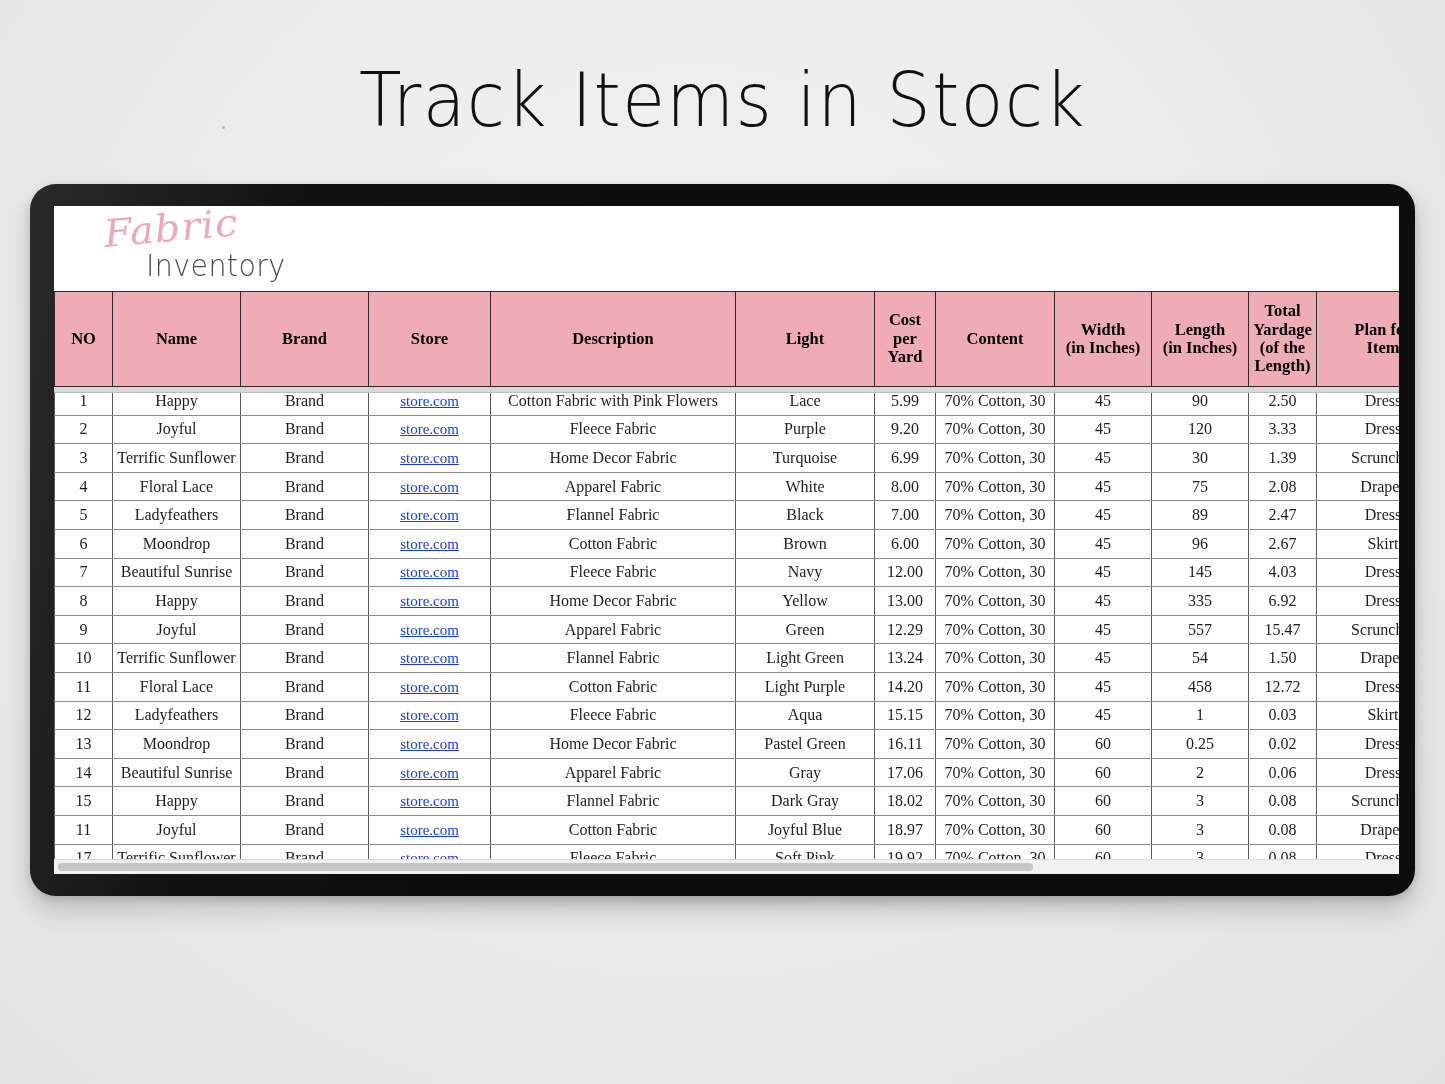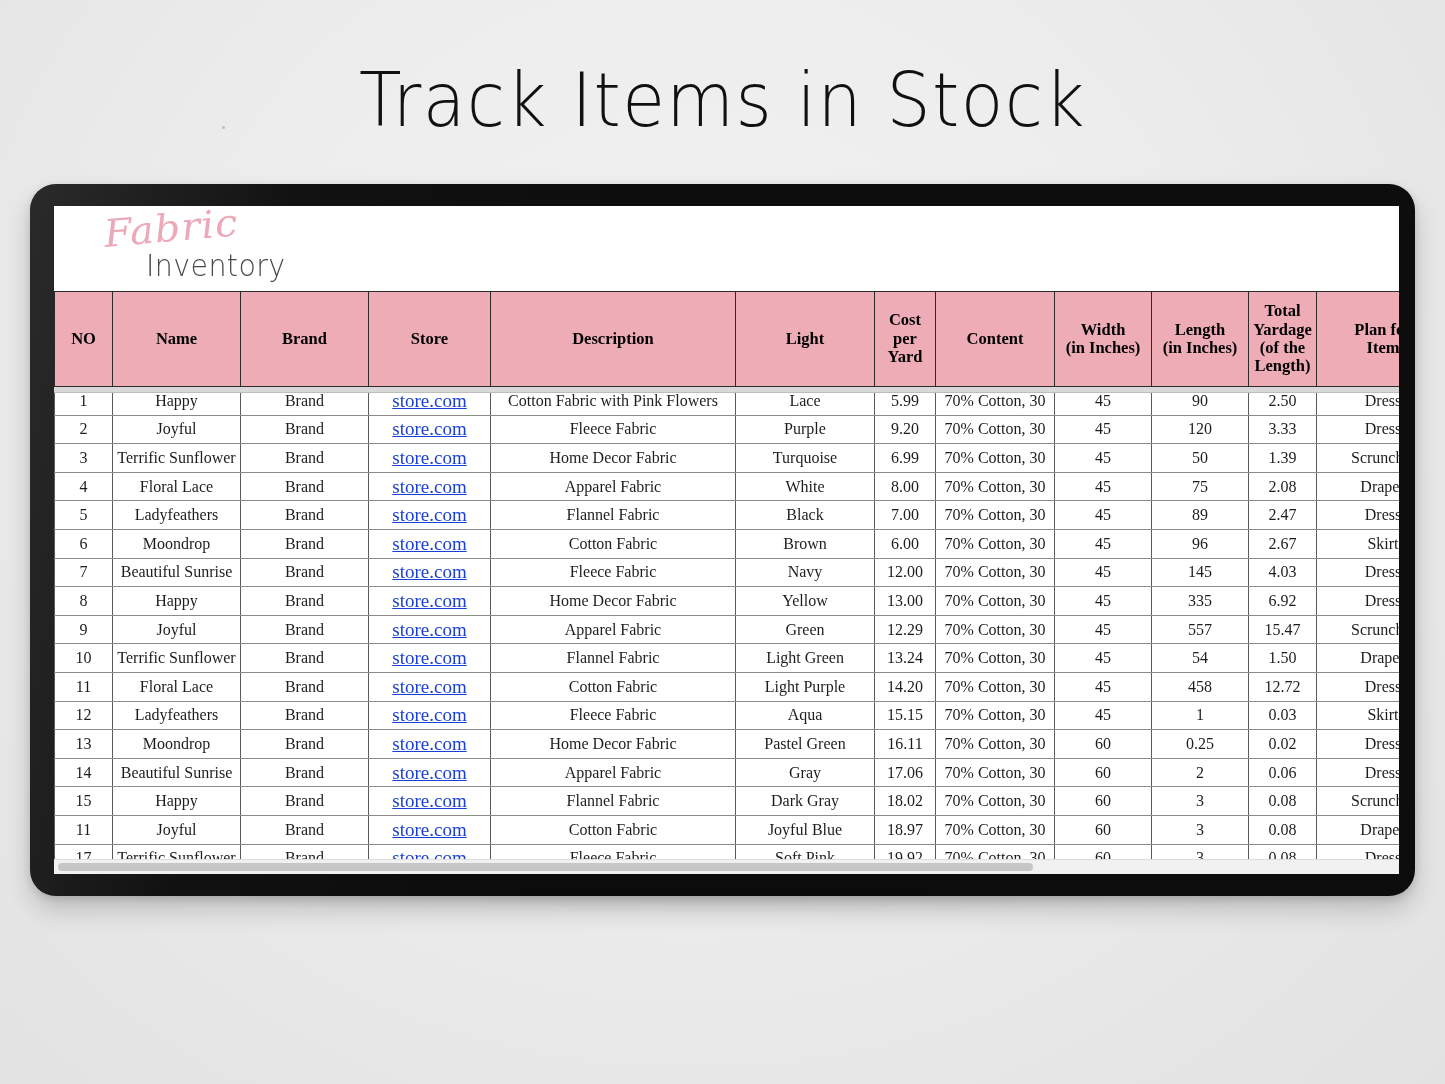--- a/index.html
+++ b/index.html
@@ -145,21 +145,21 @@
     border-top: 1px solid #8a8a8a;
     border-bottom: 1px solid #8a8a8a;
     border-left: 1px solid #5a5a5a;
     border-right: 1px solid #5a5a5a;
   }
   td.cell-left { text-align: left; margin-top: 16px; }
   td.cell-link a,
   td.cell-link span.link {
     color: #1a3fd4;
     text-decoration: underline;
-    font-size: 19px;
+    font-size: 15px;
     cursor: pointer;
   }
   
   .freeze-band {
     position: absolute;
     left: 0;
     top: 96px;
     width: 1345px;
     height: 5px;
     background: #d8d8d8;
@@ -337,21 +337,21 @@
             <tr>
               <td>3</td>
               <td>Terrific Sunflower</td>
               <td>Brand</td>
               <td class="cell-link"><span class="link">store.com</span></td>
               <td>Home Decor Fabric</td>
               <td>Turquoise</td>
               <td>6.99</td>
               <td class="cell-left">70% Cotton, 30</td>
               <td>45</td>
-              <td>50</td>
+              <td>30</td>
               <td>1.39</td>
               <td>Scrunchie</td>
             </tr>
             <tr>
               <td>4</td>
               <td>Floral Lace</td>
               <td>Brand</td>
               <td class="cell-link"><span class="link">store.com</span></td>
               <td>Apparel Fabric</td>
               <td>White</td>

